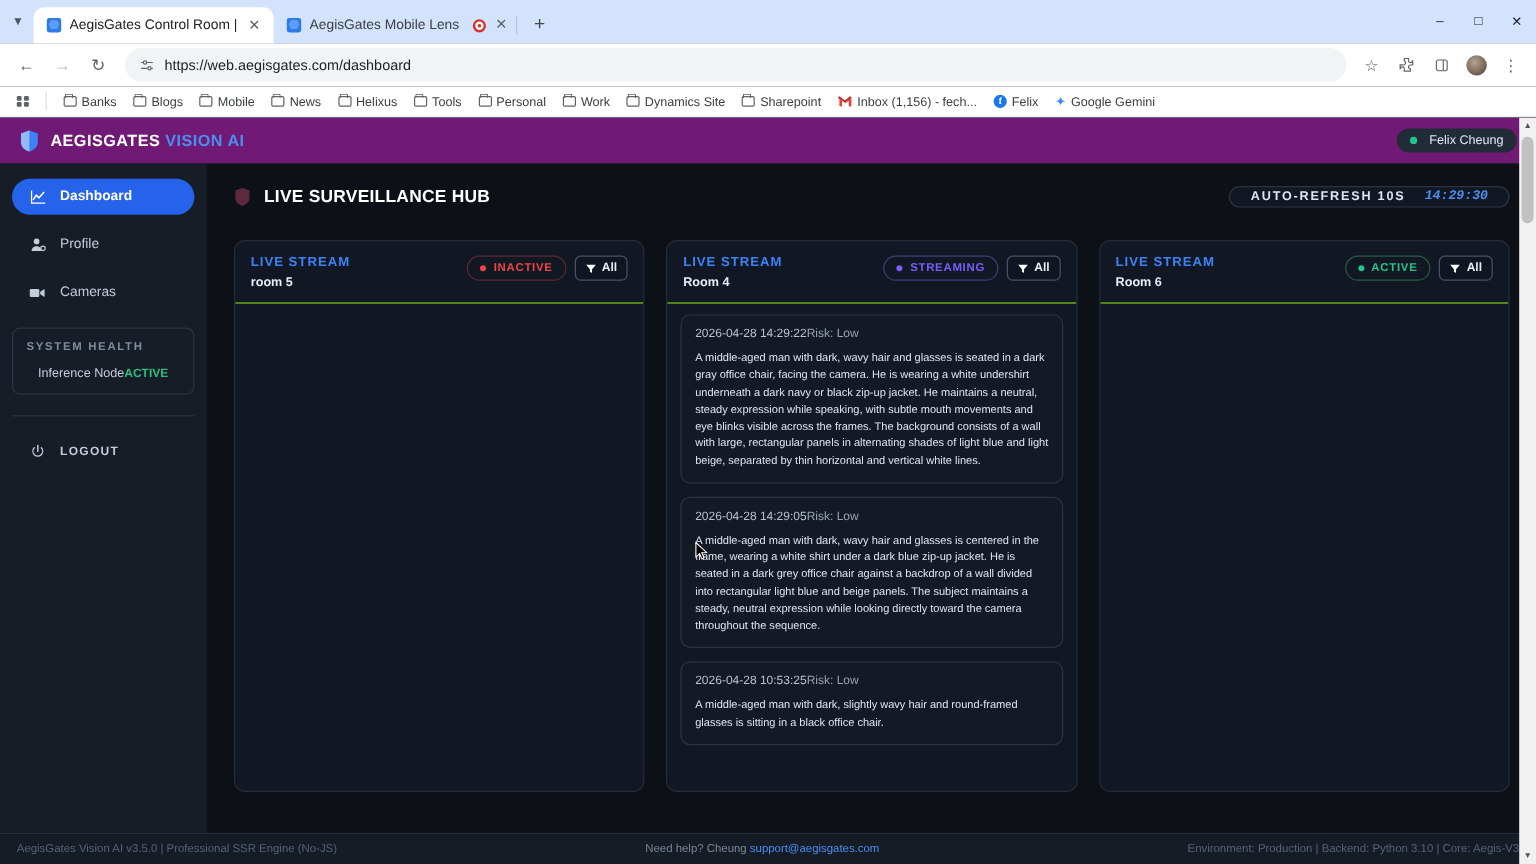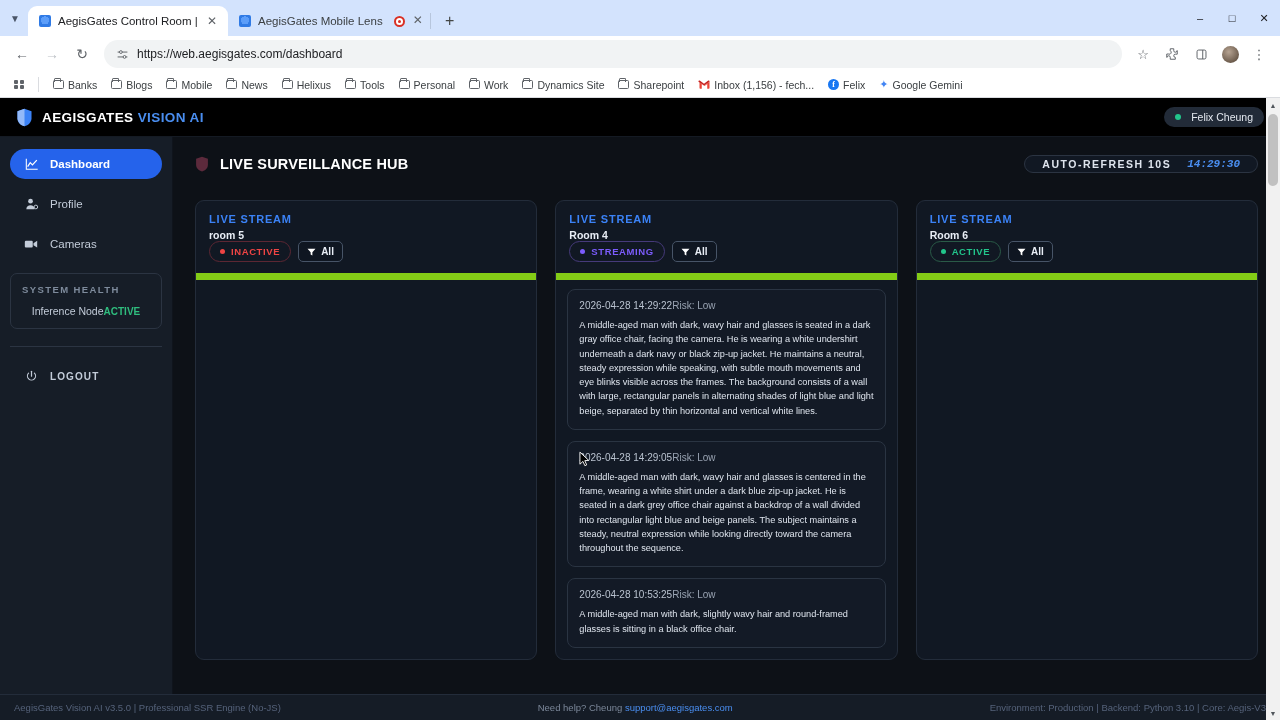--- a/index.html
+++ b/index.html
@@ -91,21 +91,21 @@
   .fb-ico { width:11px; height:11px; border-radius:50%; background:#1877f2; color:#fff;
     font-size:8px; font-weight:bold; display:flex; align-items:center; justify-content:center;
     font-family:"Liberation Serif",serif; flex:none;}
   .gem-ico { color:#4285f4; font-size:11px; flex:none; }
 
   
   .page { flex: 1; background: #0d1117; display: flex; flex-direction: column;
     position: relative; overflow: hidden; }
 
   .app-header {
-    height: 39px; background: #000000; display: flex; align-items: center;
+    height: 39px; background: #701a75; display: flex; align-items: center;
     justify-content: space-between; padding: 0 16px; flex: none;
     border-bottom: 1px solid #141a23;
   }
   .brand { display: flex; align-items: center; gap: 9px; }
   .shield {
     width: 17px; height: 19px; flex: none;
   }
   .brand-text { font-size: 13.5px; font-weight: bold; letter-spacing: .4px; color: #ffffff; }
   .brand-text .accent { color: #4a8ef0; font-weight: bold; }
   .user-pill {
@@ -161,21 +161,21 @@
 
   .grid {
     display: grid; grid-template-columns: repeat(3, 1fr); gap: 18px; margin-top: 27px;
   }
   .panel {
     background: #111823; border: 1px solid #232c3a; border-radius: 9px;
     display: flex; flex-direction: column; overflow: hidden; height: 460px;
   }
   .panel-head {
     display: flex; align-items: flex-start; justify-content: space-between;
-    padding: 12px 13px 11px 13px; border-bottom: 7px solid #84cc16; flex-direction: column;
+    padding: 12px 13px 11px 13px; border-bottom: 1px solid #84cc16;
   }
   .panel-titles { display: flex; flex-direction: column; gap: 4px; }
   .panel-kicker { font-size: 11px; font-weight: bold; letter-spacing: .8px; color: #3b82f6; }
   .panel-room { font-size: 10.5px; font-weight: bold; color: #e8edf5; }
   .panel-ctrls { display: flex; align-items: center; gap: 7px; }
   .status-pill {
     display: flex; align-items: center; gap: 6px; border-radius: 12px;
     padding: 4px 10px; font-size: 9.5px; font-weight: bold; letter-spacing: .6px;
     border: 1px solid;
   }

